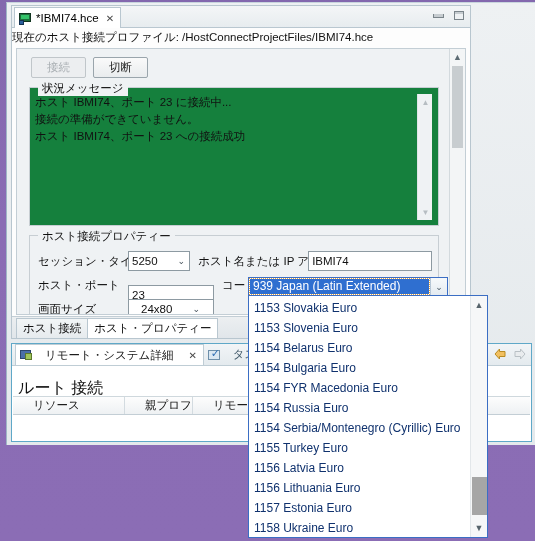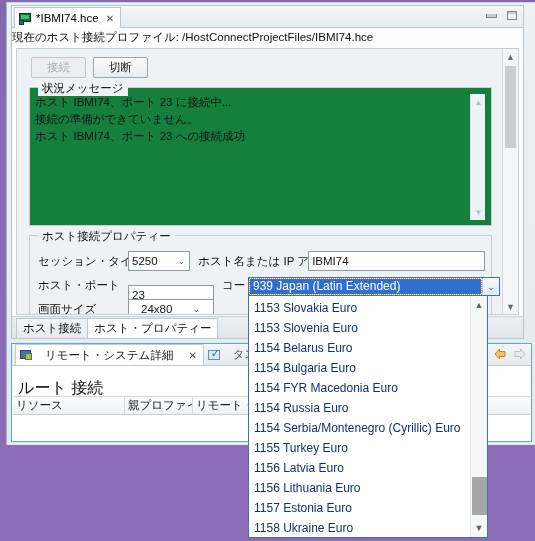--- a/index.html
+++ b/index.html
@@ -38,21 +38,21 @@
   .window-inner {
     position: absolute;
     left: 0; top: 0; right: 0; bottom: 0;
     background: linear-gradient(180deg,#eef1f3 0%, #e4e9ec 100%);
   }
   
   .editor {
     position: absolute;
     left: 4px;
     top: 2px;
-    width: 513px;
+    width: 460px;
     height: 334px;
     background: #fdfdfd;
     border: 1px solid #b8c6cf;
     box-sizing: border-box;
   }
   .editor-tabrow {
     position: absolute;
     left: 0; top: 0;
     width: 100%;
     height: 22px;
@@ -380,21 +380,21 @@
     left: 1px; right: 1px; top: 30px;
     height: 19px;
     background: linear-gradient(180deg,#fdfdfd,#eef1f3);
     border-top: 1px solid #cfd8dd;
     border-bottom: 1px solid #c3ced5;
     display: flex;
     box-sizing: border-box;
   }
   .th {
     display: flex; align-items: center;
-    padding-left: 3px;
+    padding-left: 20px;
     font-size: 11.5px;
     border-right: 1px solid #d3dbe0;
     box-sizing: border-box;
     color: #111;
     overflow: hidden;
     white-space: nowrap;
   }
   .th.c1 { width: 112px; }
   .th.c2 { width: 68px; }
   .th.c3 { width: 64px; }
@@ -446,21 +446,21 @@
     position: absolute;
     left: 1px; bottom: 22px;
     width: 15px; height: 38px;
     background: #a6a6a6;
   }
   
   .codepage-combo {
     position: absolute;
     left: 248px;
     top: 277px;
-    width: 252px;
+    width: 200px;
     height: 19px;
     background: #ffffff;
     border: 1px solid #3b6ec4;
     box-sizing: border-box;
     display: flex;
     align-items: center;
     z-index: 41;
   }
   .codepage-combo .val {
     flex: 1;

